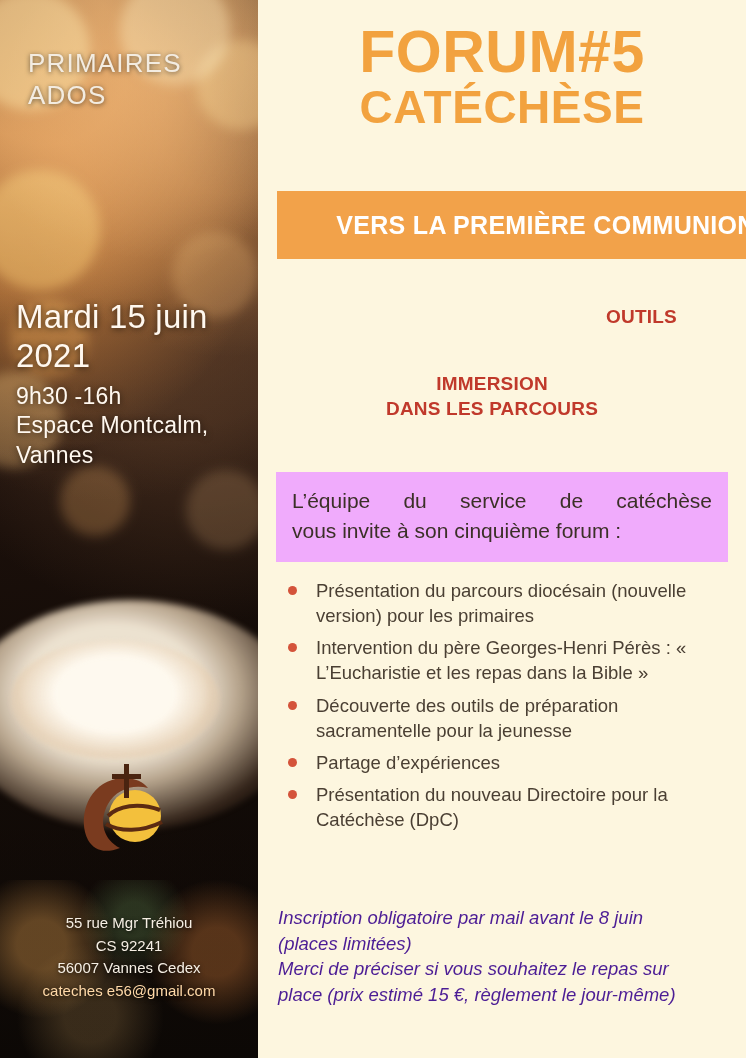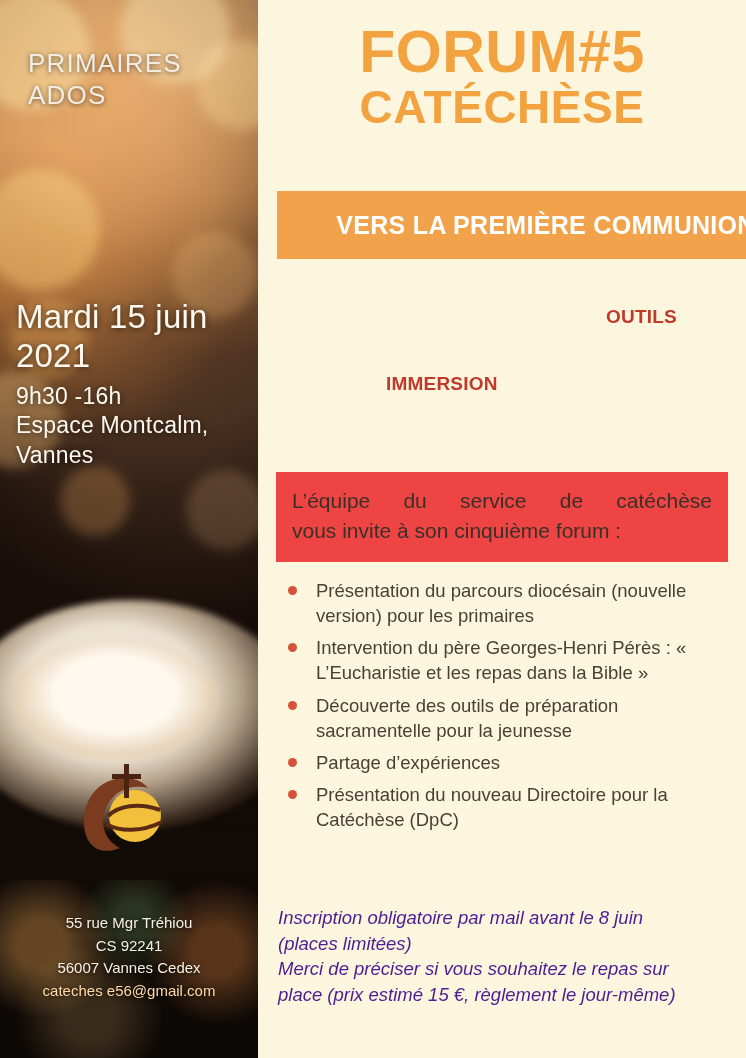--- a/index.html
+++ b/index.html
@@ -198,21 +198,21 @@
   }
   .kw1 { left: 14px; top: 298px; }
   .kw2 { left: 348px; top: 304px; }
   .kw3 { left: 128px; top: 371px; text-align: center; }
 
   .intro {
     position: absolute;
     left: 18px;
     top: 472px;
     width: 452px;
-    background: #ef4444;
+    background: #f0abfc;
     padding: 14px 16px 16px 16px;
     box-sizing: border-box;
     color: #3b3027;
     font-size: 21px;
     line-height: 1.42;
   }
   .intro .l1 { text-align: justify; text-align-last: justify; }
 
   .bullets {
     position: absolute;
@@ -317,20 +317,21 @@
 
     <div class="banner">
       <span class="banner-text">VERS LA PREMIÈRE COMMUNION</span>
     </div>
 
 
     <div class="kw kw2">OUTILS</div>
 
     <div class="kw kw3">
       <div>IMMERSION</div>
+      <div>DANS LES PARCOURS</div>
     </div>
 
     <div class="intro">
       <div class="l1">L’équipe du service de catéchèse</div>
       <div>vous invite à son cinquième forum :</div>
     </div>
 
     <ul class="bullets">
       <li>Présentation du parcours diocésain (nouvelle version) pour les primaires</li>
       <li>Intervention du père Georges-Henri Pérès : « L’Eucharistie et les repas dans la Bible »</li>

